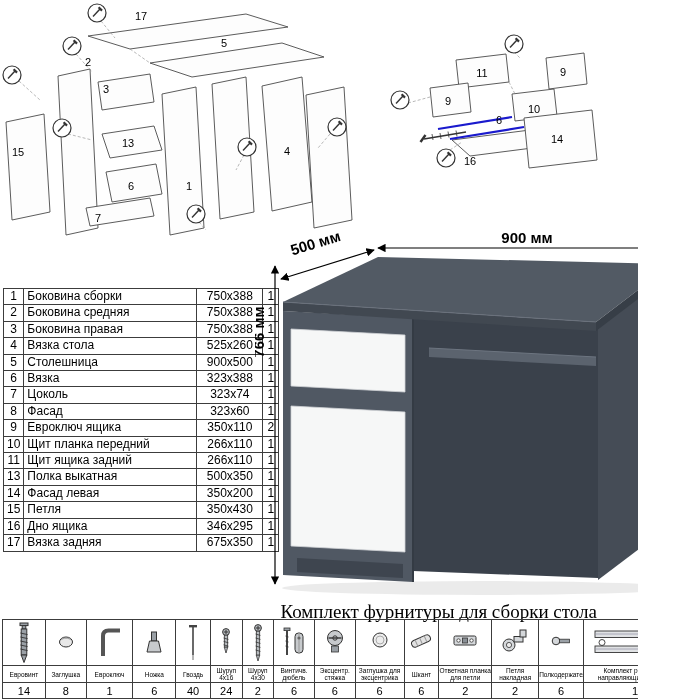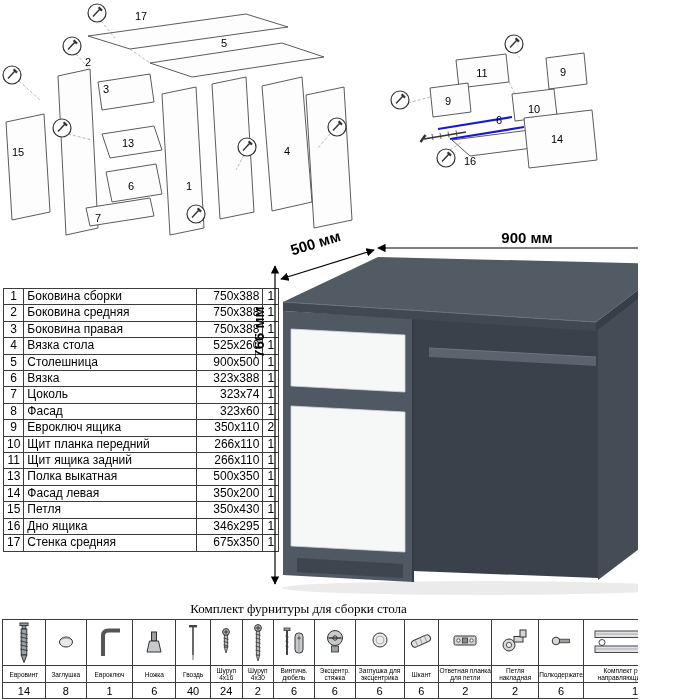--- a/index.html
+++ b/index.html
@@ -10,25 +10,25 @@
   #desk{position:absolute;left:255px;top:232px}
 
   svg text{font-family:"Liberation Sans",sans-serif}
   .numlbl{font-size:11px;fill:#000;text-anchor:middle}
   .dim{font-size:15px;font-weight:bold;fill:#000;text-anchor:middle}
 
   table.parts{position:absolute;left:3px;top:288px;border-collapse:collapse;font-size:12px}
   table.parts td{border:1px solid #3c3c3c;padding:1px 3px;line-height:13.4px;white-space:nowrap}
   table.parts td.num{width:17px;text-align:center}
   table.parts td.name{width:173px}
-  table.parts td.size{width:66px;text-align:right}
+  table.parts td.size{width:66px;text-align:center}
   table.parts td.qty{width:16px;text-align:center}
 
-  .hw-title{position:absolute;left:0;top:601px;width:597px;text-align:center;
-            font-family:"Liberation Serif",serif;font-size:13px}
+  .hw-title{position:absolute;left:0;top:601px;width:597px;text-align:right;
+            font-family:"Liberation Serif",serif;font-size:19px}
 
   table.hw{position:absolute;left:2px;top:619px;width:685px;border-collapse:collapse;table-layout:fixed}
   table.hw td{border:1px solid #3c3c3c;text-align:center;vertical-align:middle;overflow:hidden}
   table.hw td.ic{height:46px}
   table.hw td.ic svg{display:block;margin:0 auto}
   table.hw td.lb{font-size:6.5px;line-height:7px;height:17px;padding:1px 0}
   table.hw td.ct{font-size:11px;height:16px}
 </style>
 </head>
 <body>
@@ -219,21 +219,21 @@
           <td class="qty">1</td>
         </tr>
       <tr>
           <td class="num">16</td>
           <td class="name">Дно ящика</td>
           <td class="size">346x295</td>
           <td class="qty">1</td>
         </tr>
       <tr>
           <td class="num">17</td>
-          <td class="name">Стенка средняя</td>
+          <td class="name">Вязка задняя</td>
           <td class="size">675x350</td>
           <td class="qty">1</td>
         </tr>
     </tbody>
   </table>
 
   <svg id="desk" width="434" height="372" viewBox="0 0 434 372">
     <defs>
       <marker id="ah" viewBox="0 0 10 10" refX="9" refY="5" markerWidth="7" markerHeight="7" orient="auto-start-reverse">
         <path d="M0 0 L10 5 L0 10 z" fill="#000"></path>

